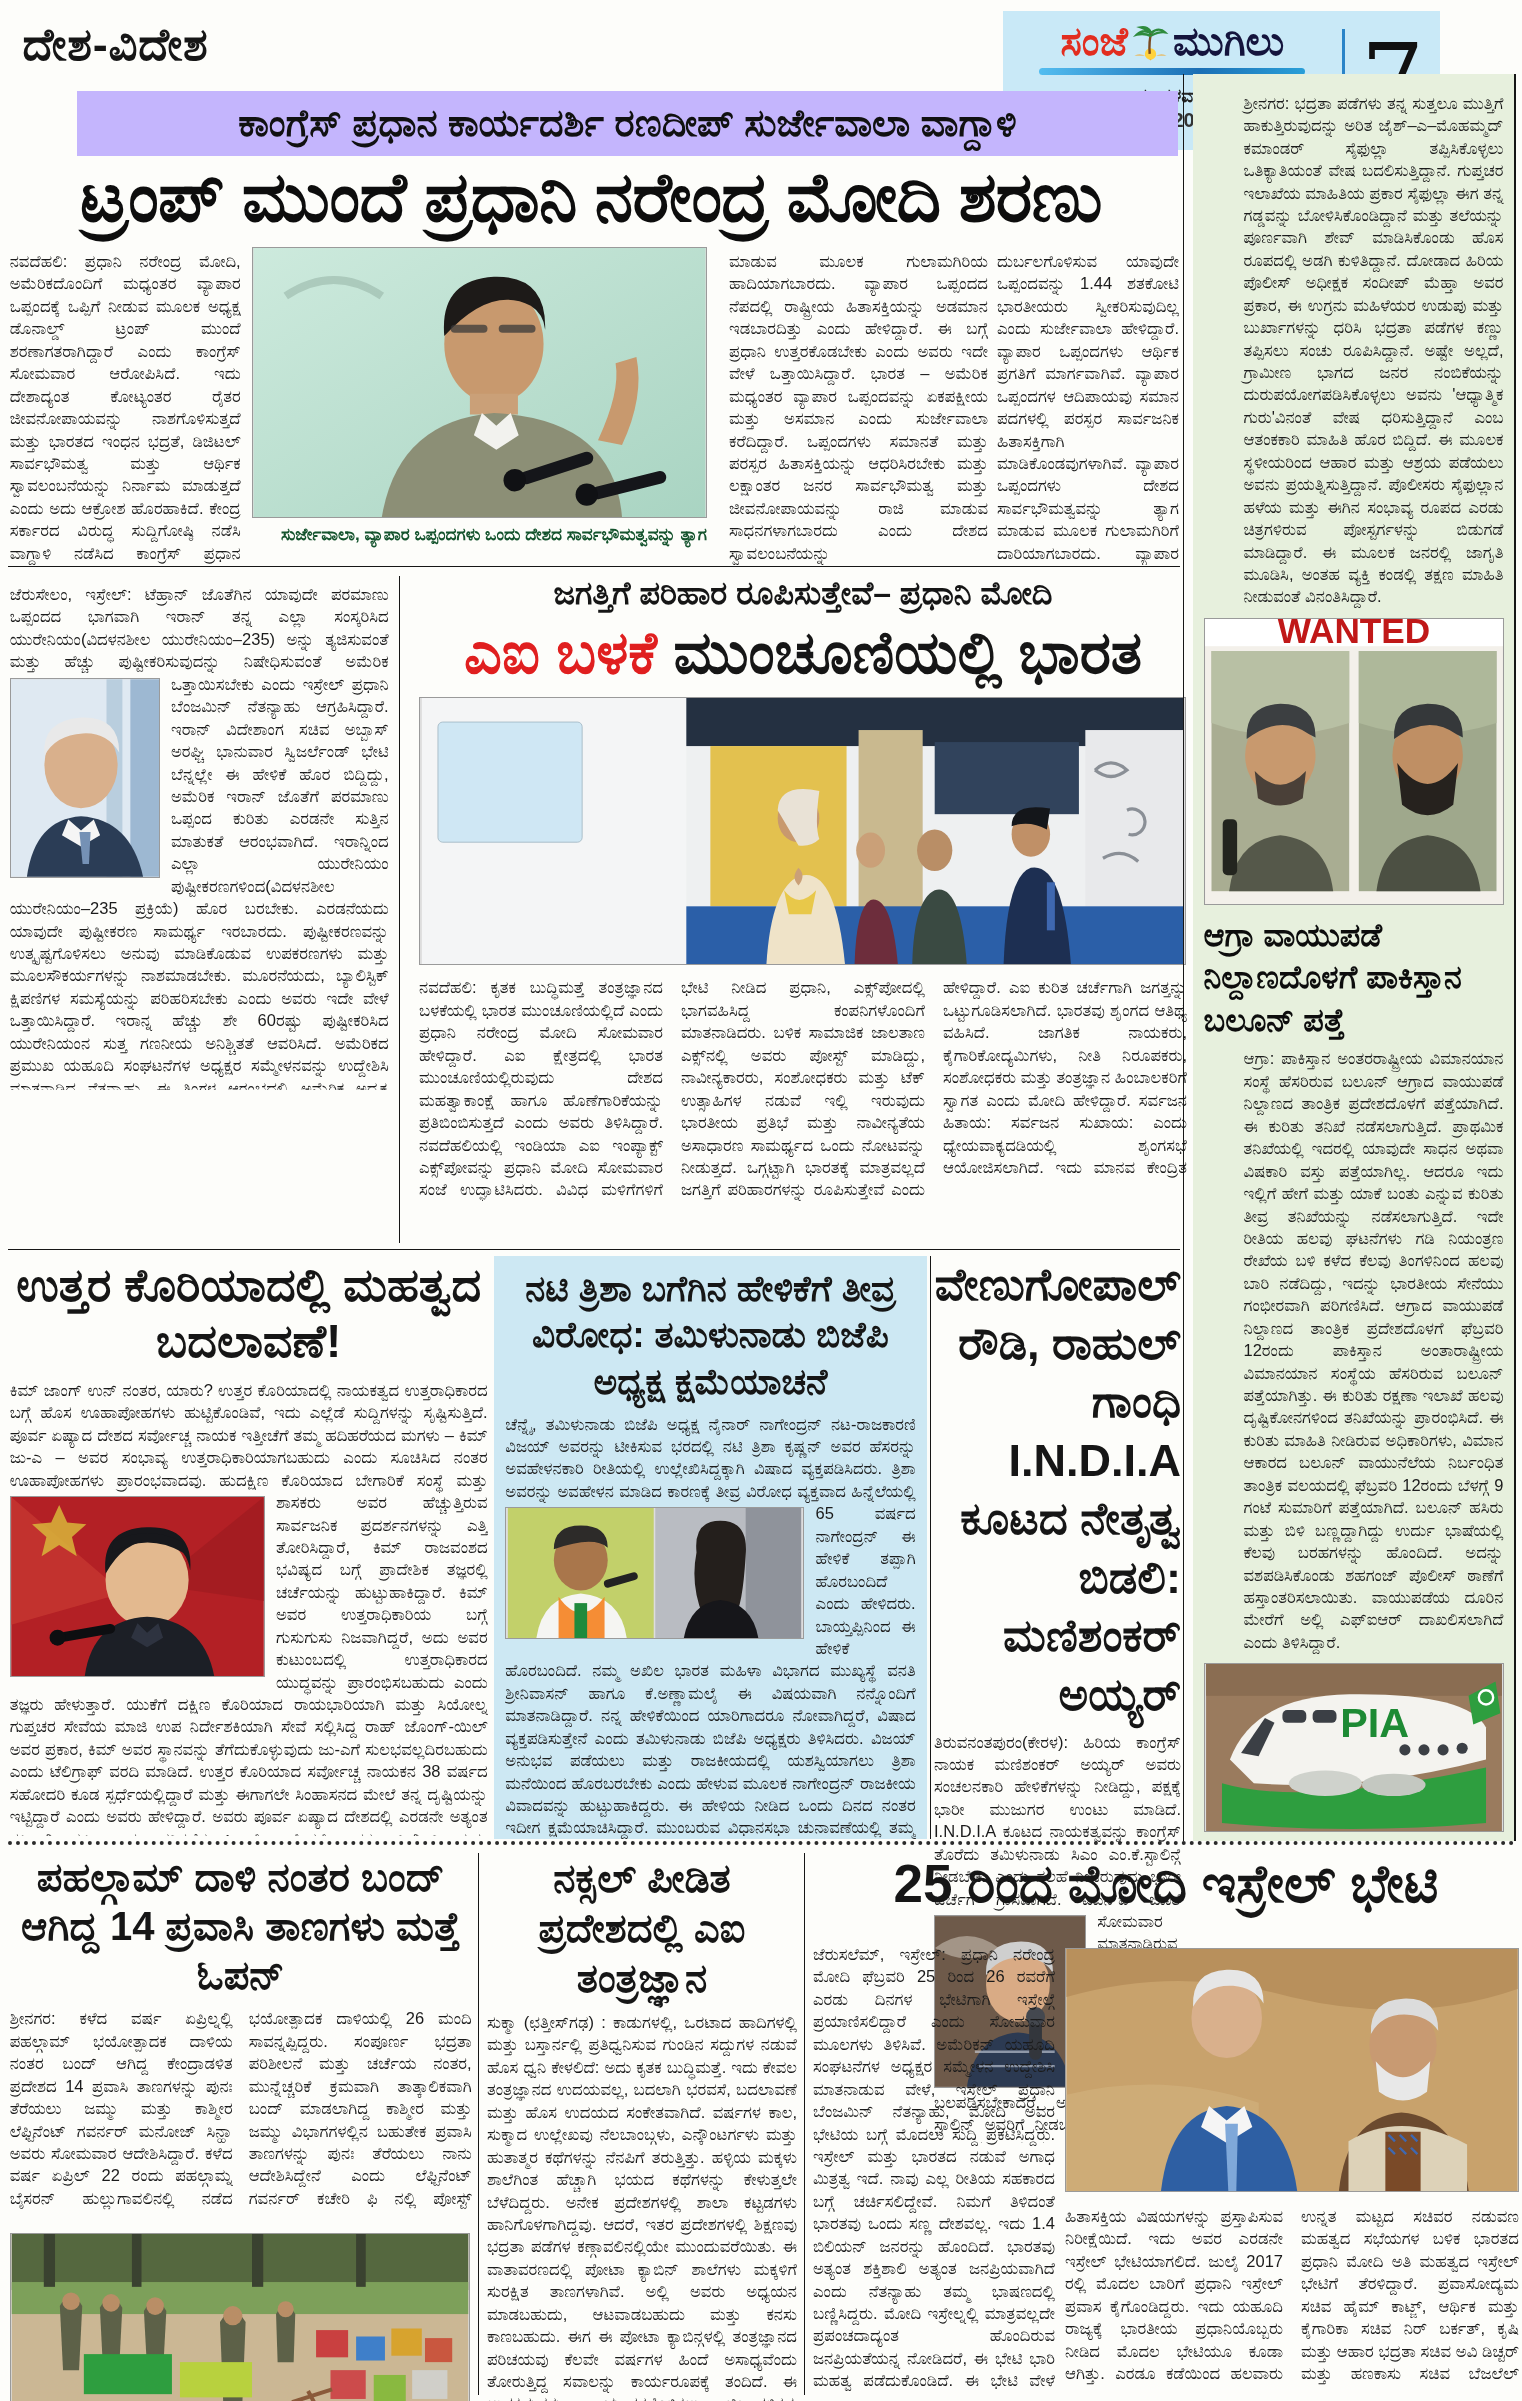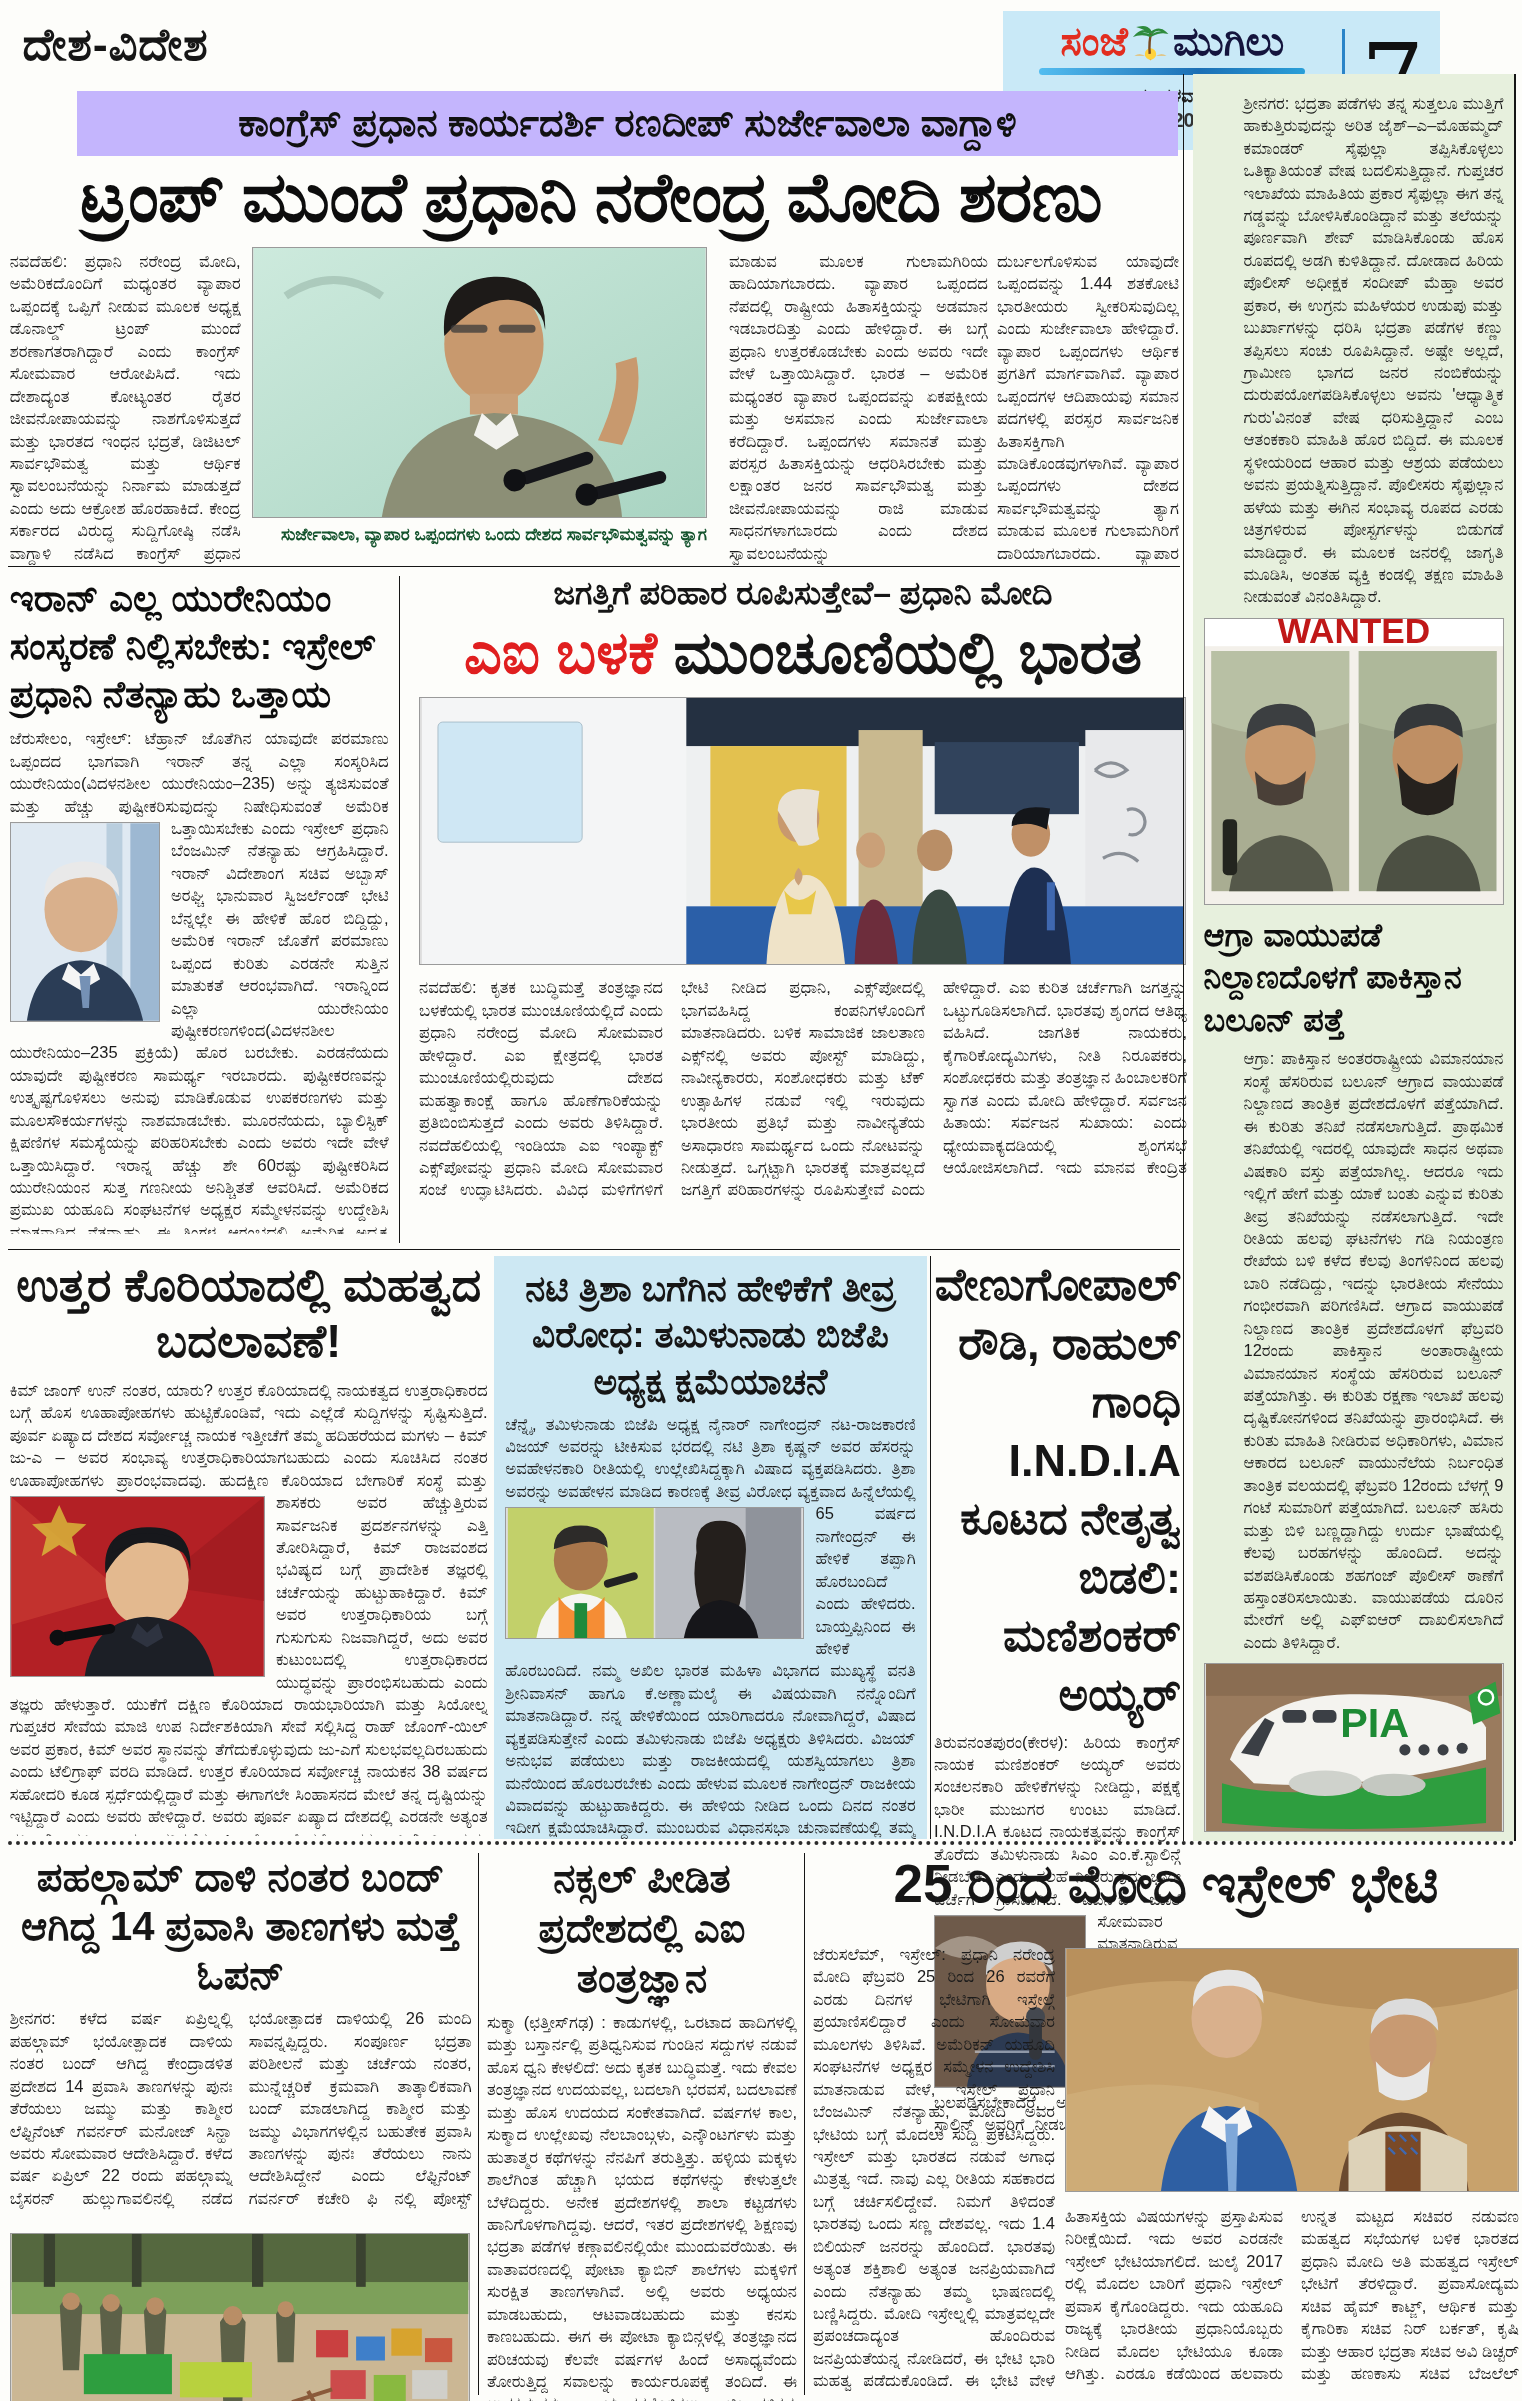--- a/index.html
+++ b/index.html
@@ -148,21 +148,20 @@
     </svg>
   </div>
   <div class="abs lead-caption">ಸುರ್ಜೇವಾಲಾ, ವ್ಯಾಪಾರ ಒಪ್ಪಂದಗಳು ಒಂದು ದೇಶದ ಸಾರ್ವಭೌಮತ್ವವನ್ನು ತ್ಯಾಗ</div>
 
   <div class="abs lead-col3 body-txt clip">ಮಾಡುವ ಮೂಲಕ ಗುಲಾಮಗಿರಿಯ ಹಾದಿಯಾಗಬಾರದು. ವ್ಯಾಪಾರ ಒಪ್ಪಂದದ ನೆಪದಲ್ಲಿ ರಾಷ್ಟ್ರೀಯ ಹಿತಾಸಕ್ತಿಯನ್ನು ಅಡಮಾನ ಇಡಬಾರದಿತ್ತು ಎಂದು ಹೇಳಿದ್ದಾರೆ. ಈ ಬಗ್ಗೆ ಪ್ರಧಾನಿ ಉತ್ತರಕೊಡಬೇಕು ಎಂದು ಅವರು ಇದೇ ವೇಳೆ ಒತ್ತಾಯಿಸಿದ್ದಾರೆ. ಭಾರತ – ಅಮೆರಿಕ ಮಧ್ಯಂತರ ವ್ಯಾಪಾರ ಒಪ್ಪಂದವನ್ನು ಏಕಪಕ್ಷೀಯ ಮತ್ತು ಅಸಮಾನ ಎಂದು ಸುರ್ಜೇವಾಲಾ ಕರೆದಿದ್ದಾರೆ. ಒಪ್ಪಂದಗಳು ಸಮಾನತೆ ಮತ್ತು ಪರಸ್ಪರ ಹಿತಾಸಕ್ತಿಯನ್ನು ಆಧರಿಸಿರಬೇಕು ಮತ್ತು ಲಕ್ಷಾಂತರ ಜನರ ಸಾರ್ವಭೌಮತ್ವ ಮತ್ತು ಜೀವನೋಪಾಯವನ್ನು ರಾಜಿ ಮಾಡುವ ಸಾಧನಗಳಾಗಬಾರದು ಎಂದು ದೇಶದ ಸ್ವಾವಲಂಬನೆಯನ್ನು</div>
   <div class="abs lead-col4 body-txt clip">ದುರ್ಬಲಗೊಳಿಸುವ ಯಾವುದೇ ಒಪ್ಪಂದವನ್ನು 1.44 ಶತಕೋಟಿ ಭಾರತೀಯರು ಸ್ವೀಕರಿಸುವುದಿಲ್ಲ ಎಂದು ಸುರ್ಜೇವಾಲಾ ಹೇಳಿದ್ದಾರೆ. ವ್ಯಾಪಾರ ಒಪ್ಪಂದಗಳು ಆರ್ಥಿಕ ಪ್ರಗತಿಗೆ ಮಾರ್ಗವಾಗಿವೆ. ವ್ಯಾಪಾರ ಒಪ್ಪಂದಗಳ ಆದಿಪಾಯವು ಸಮಾನ ಪದಗಳಲ್ಲಿ ಪರಸ್ಪರ ಸಾರ್ವಜನಿಕ ಹಿತಾಸಕ್ತಿಗಾಗಿ ಮಾಡಿಕೊಂಡವುಗಳಾಗಿವೆ. ವ್ಯಾಪಾರ ಒಪ್ಪಂದಗಳು ದೇಶದ ಸಾರ್ವಭೌಮತ್ವವನ್ನು ತ್ಯಾಗ ಮಾಡುವ ಮೂಲಕ ಗುಲಾಮಗಿರಿಗೆ ದಾರಿಯಾಗಬಾರದು. ವ್ಯಾಪಾರ ಒಪ್ಪಂದಗಳ ನೆಪದಲ್ಲಿ ರಾಷ್ಟ್ರೀಯ ಮತ್ತು ಸಾರ್ವಜನಿಕ ಹಿತಾಸಕ್ತಿಗಳನ್ನು ತ್ಯಾಗ ಮಾಡಲು ಸಾಧ್ಯವಿಲ್ಲ ಎಂದು ಸುರ್ಜೇವಾಲಾ ಪತ್ರಿಕಾಗೋಷ್ಠಿಯಲ್ಲಿ ಹೇಳಿದರು.</div>
 
   <div class="abs hrule" style="left:8px; top:566px; width:1172px;"></div>
 
   <div class="abs iran-art">
-    <div class="iran-h">ಇರಾನ್ ಎಲ್ಲ ಯುರೇನಿಯಂ ಸಂಸ್ಕರಣೆ ನಿಲ್ಲಿಸಬೇಕು: ಇಸ್ರೇಲ್ ಪ್ರಧಾನಿ ನೆತನ್ಯಾಹು ಒತ್ತಾಯ</div>
     <div class="iran-body body-txt clip">
       <span>ಜೆರುಸೇಲಂ, ಇಸ್ರೇಲ್: ಟೆಹ್ರಾನ್ ಜೊತೆಗಿನ ಯಾವುದೇ ಪರಮಾಣು ಒಪ್ಪಂದದ ಭಾಗವಾಗಿ ಇರಾನ್ ತನ್ನ ಎಲ್ಲಾ ಸಂಸ್ಕರಿಸಿದ ಯುರೇನಿಯಂ(ವಿದಳನಶೀಲ ಯುರೇನಿಯಂ–235) ಅನ್ನು ತ್ಯಜಿಸುವಂತೆ ಮತ್ತು ಹೆಚ್ಚು ಪುಷ್ಟೀಕರಿಸುವುದನ್ನು ನಿಷೇಧಿಸುವಂತೆ ಅಮೆರಿಕ ಒತ್ತಾಯಿಸಬೇಕು ಎಂದು ಇಸ್ರೇಲ್ ಪ್ರಧಾನಿ</span>
       <span class="float-ph" style="display:inline-block">
         <svg class="photo" width="150" height="200" viewBox="0 0 186 248">
           <rect width="186" height="248" fill="#dfe9f2"></rect>
           <rect x="120" y="0" width="20" height="248" fill="#b9cede"></rect>
           <rect x="150" y="0" width="36" height="248" fill="#9db8d2"></rect>
           <ellipse cx="88" cy="108" rx="46" ry="54" fill="#d9b08c"></ellipse>
           <path d="M42 96 q-4 -44 46 -48 q48 -2 48 44 q-16 -26 -46 -24 q-34 2 -48 28" fill="#e9e9e9"></path>
           <path d="M20 248 q10 -72 68 -76 q62 4 78 76 z" fill="#2b3d56"></path>

